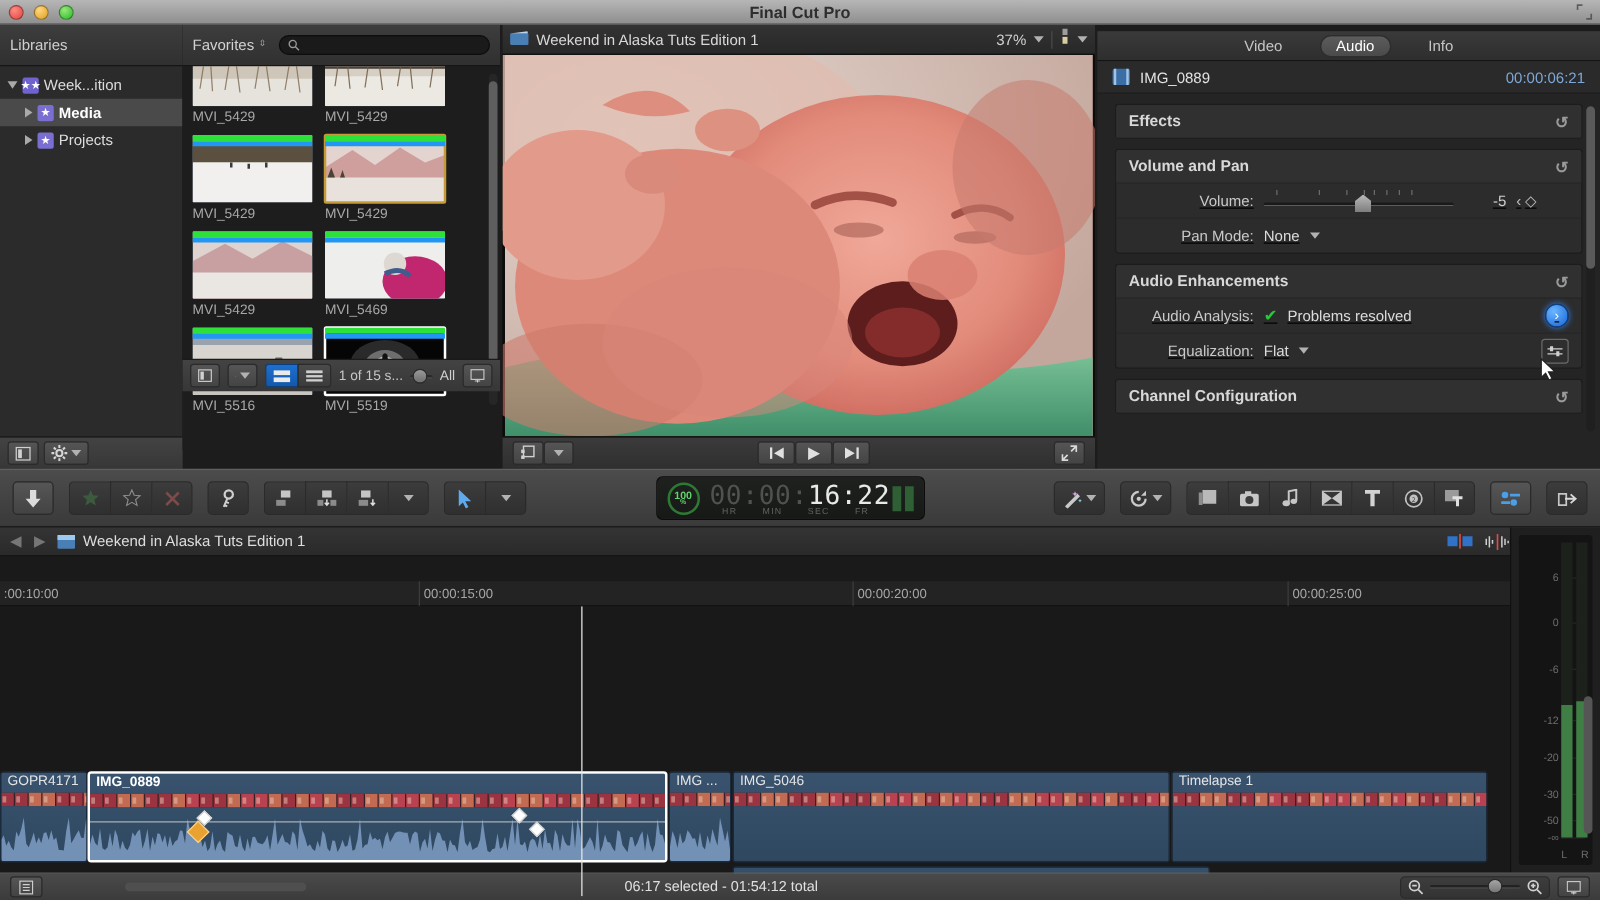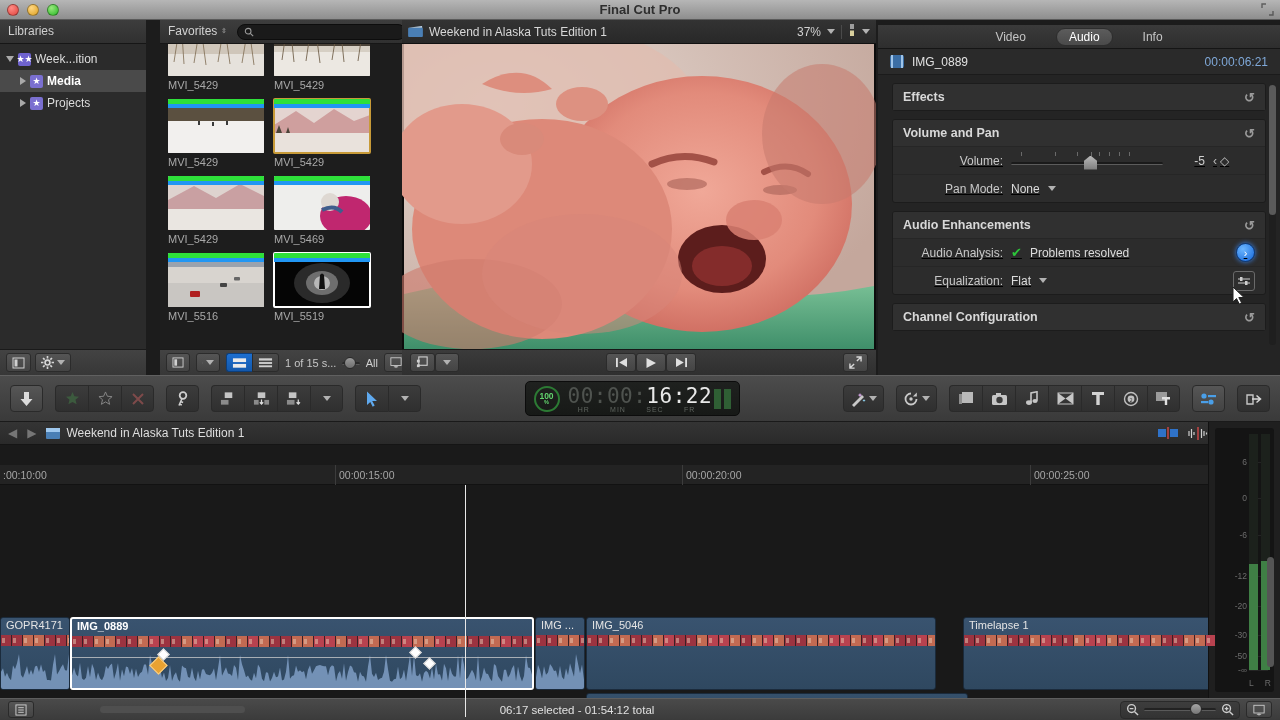--- a/index.html
+++ b/index.html
@@ -28,28 +28,28 @@
     text-align: center; line-height: 20px; font-size: 13px; font-weight: bold;
     color: #2e2e2e;
   }
   .fullscreen-ico {
     position: absolute; right: 6px; top: 3px; width: 13px; height: 13px;
     opacity: .75;
   }
 
   
   .pane-libs { position: absolute; left: 0; top: 20px; width: 146px; height: 355px; background: #2b2b2b; }
-  .pane-browser { position: absolute; left: 160px; top: 20px; width: 254px; height: 355px; background: #1e1e1e; }
+  .pane-browser { position: absolute; left: 146px; top: 20px; width: 254px; height: 293px; background: #1e1e1e; }
   .pane-viewer { position: absolute; left: 402px; top: 20px; width: 474px; height: 355px; background: #141414; }
   .pane-insp  { position: absolute; left: 878px; top: 25px; width: 402px; height: 355px; background: #242424; }
 
   .pane-hdr {
     height: 24px; background: linear-gradient(#3d3d3d, #303030);
     border-bottom: 1px solid #161616;
-    display: flex; align-items: flex-start; padding: 4px 8px;
+    display: flex; align-items: center; padding: 16px 8px;
     font-size: 12px; color: #c8c8c8;
   }
 
   
   .libs-title { font-size: 12px; color: #cfcfcf; }
   .lib-tree { padding-top: 4px; font-size: 12px; color: #dcdcdc; }
   .lib-row { height: 22px; display: flex; align-items: center; padding-left: 6px; gap: 4px; }
   .lib-row.sel { background: #4a4a4a; }
   .lib-row.indent { padding-left: 20px; }
   .tri { width: 0; height: 0; border-left: 6px solid #a9a9a9; border-top: 4px solid transparent; border-bottom: 4px solid transparent; flex: none; }
@@ -1128,21 +1128,21 @@
               <rect x="308" y="0" width="10" height="11" fill="#9c3340"></rect>
               <rect x="309" y="3" width="3" height="5" fill="#e8c9b4" opacity=".5"></rect>
               <rect x="319" y="0" width="10" height="11" fill="#9c3340"></rect>
               <rect x="320" y="3" width="3" height="5" fill="#e8c9b4" opacity=".5"></rect>
               <rect x="330" y="0" width="10" height="11" fill="#b8424f"></rect>
               <rect x="331" y="3" width="3" height="5" fill="#e8c9b4" opacity=".5"></rect>
               <rect x="341" y="0" width="10" height="11" fill="#c26a52"></rect>
               <rect x="342" y="3" width="3" height="5" fill="#e8c9b4" opacity=".5"></rect>
             </svg></div>
         </div>
-        <div class="clip" style="left: 963px; width: 253px; top: 132px; height: 73px;">
+        <div class="clip" style="left: 937px; width: 253px; top: 132px; height: 73px;">
           <div class="cname">Timelapse 1</div>
           <div class="filmstrip"><svg width="253" height="11" viewBox="0 0 253 11" preserveAspectRatio="none">
               <rect width="253" height="11" fill="#3a2026"></rect>
               <rect x="0" y="0" width="10" height="11" fill="#9c3340"></rect>
               <rect x="1" y="3" width="3" height="5" fill="#e8c9b4" opacity=".5"></rect>
               <rect x="11" y="0" width="10" height="11" fill="#9c3340"></rect>
               <rect x="12" y="3" width="3" height="5" fill="#e8c9b4" opacity=".5"></rect>
               <rect x="22" y="0" width="10" height="11" fill="#c26a52"></rect>
               <rect x="23" y="3" width="3" height="5" fill="#e8c9b4" opacity=".5"></rect>
               <rect x="33" y="0" width="10" height="11" fill="#c26a52"></rect>

